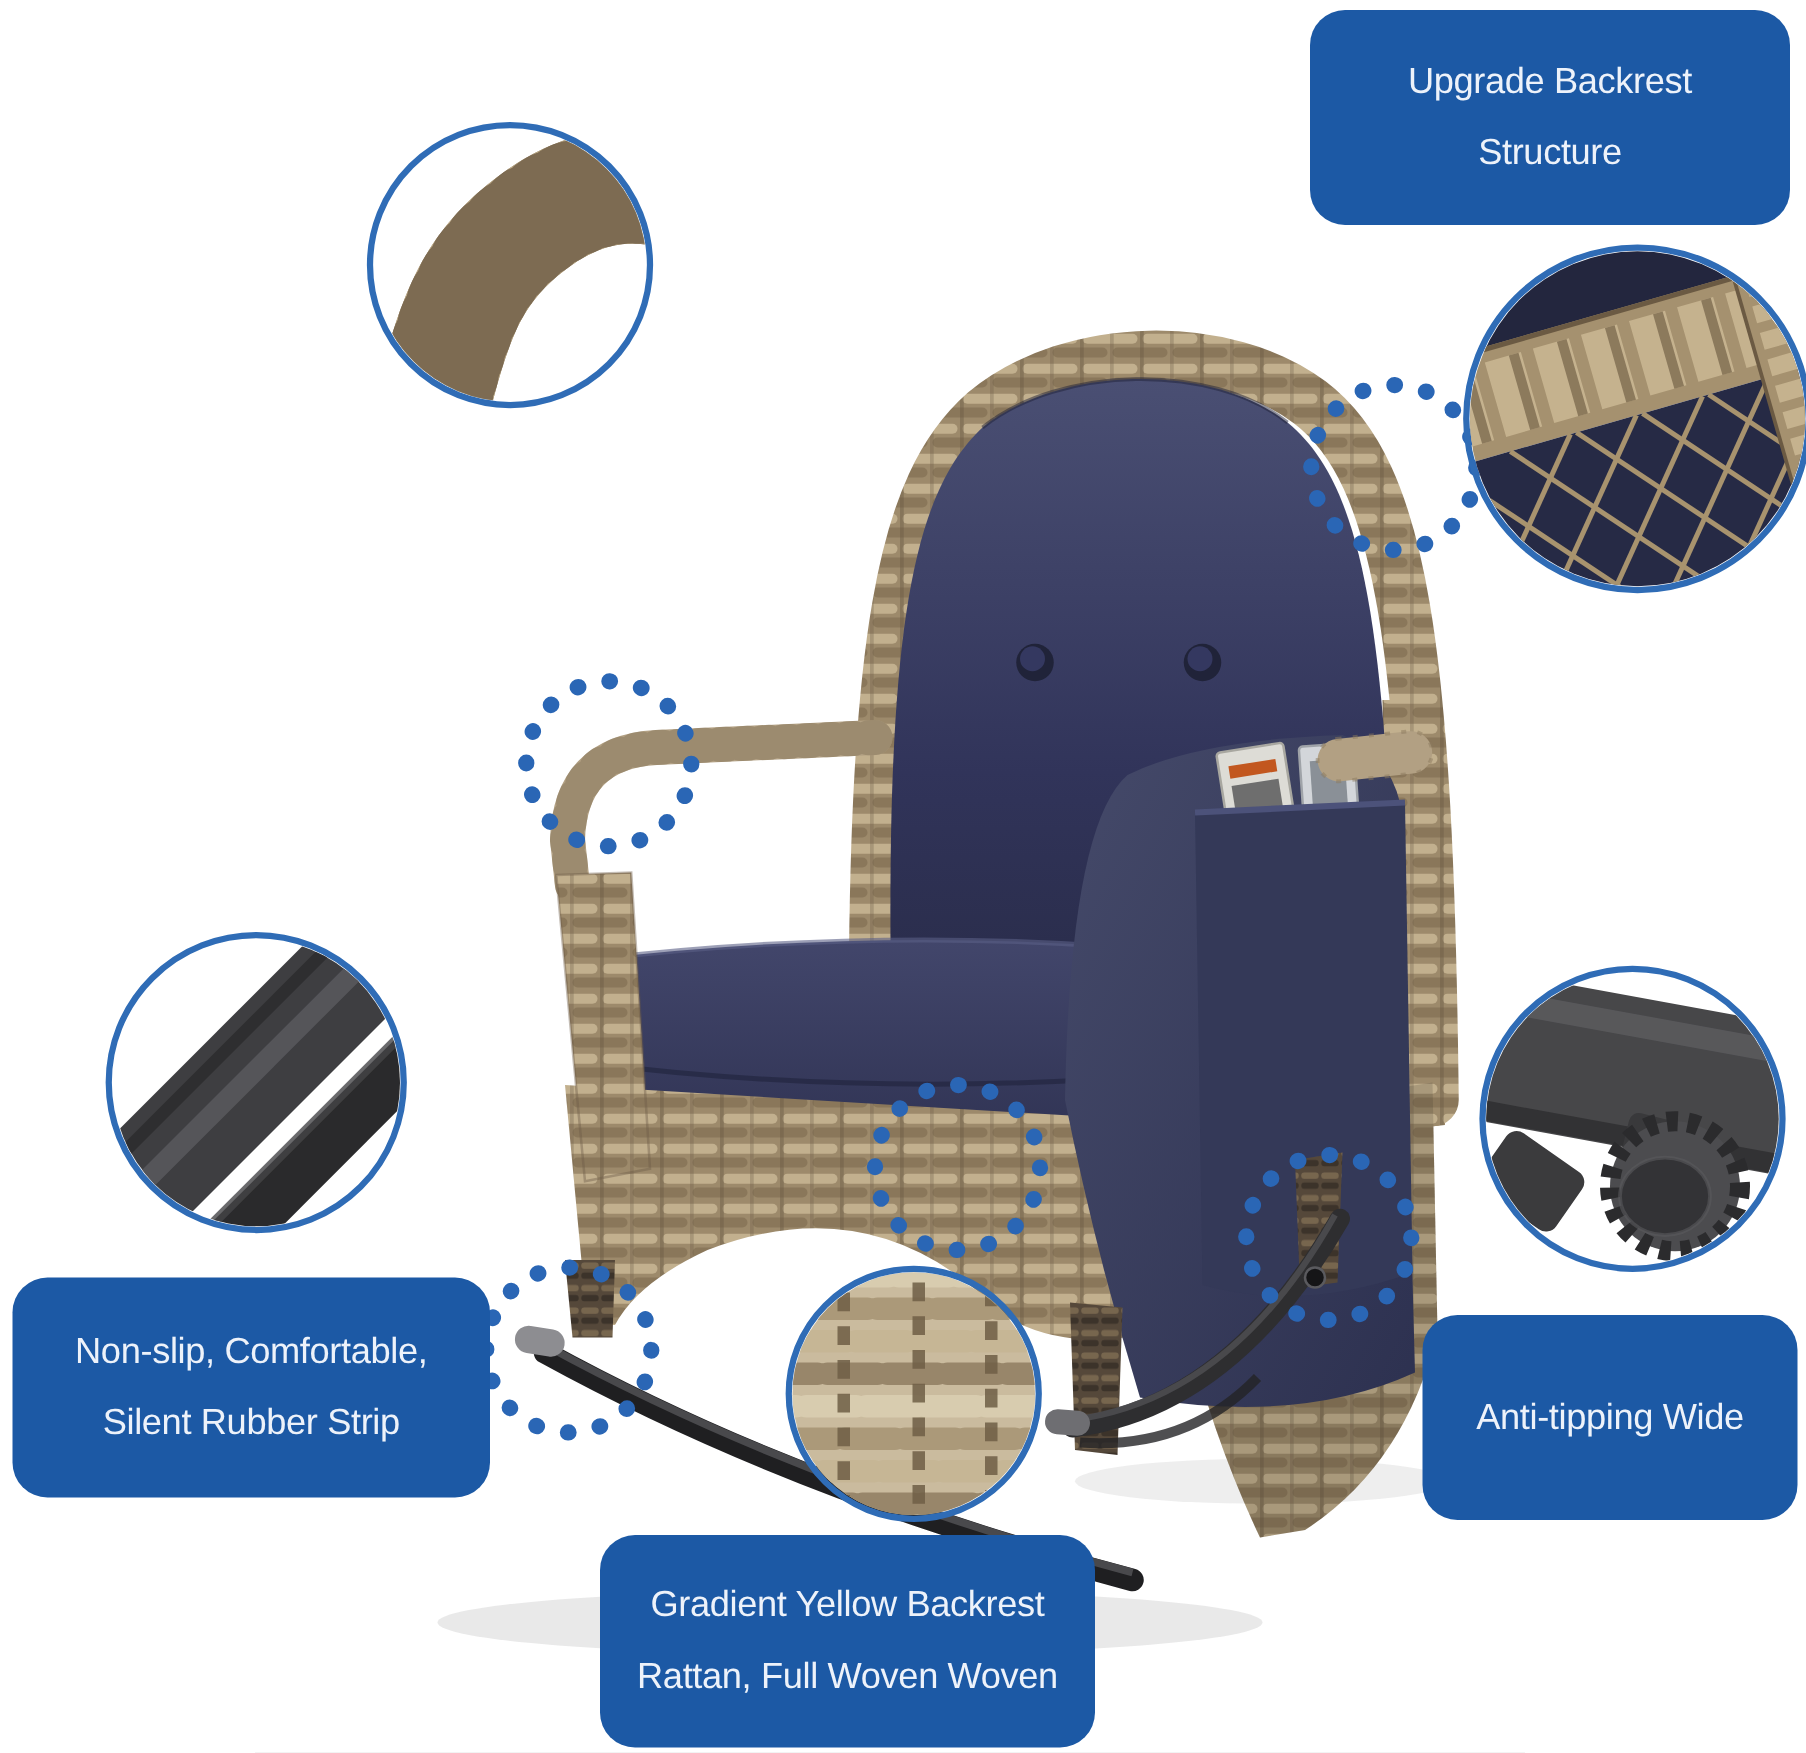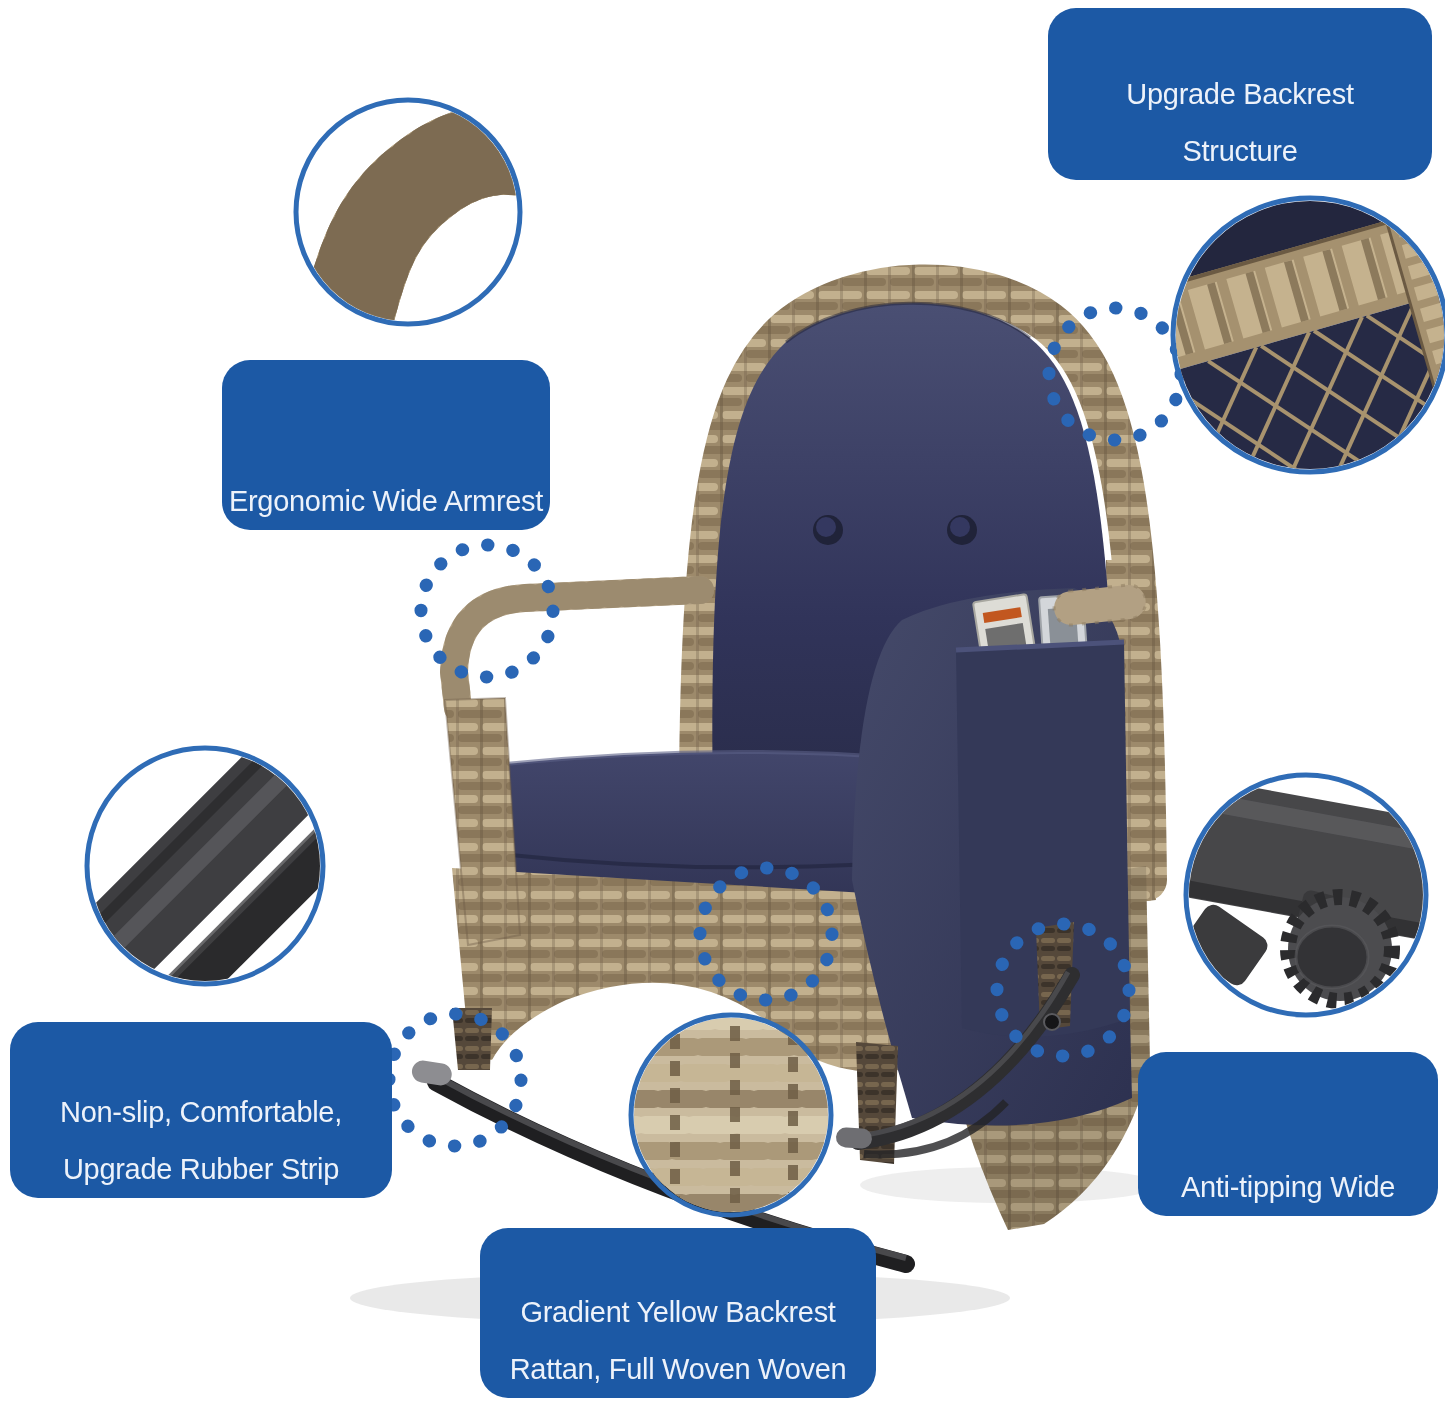--- a/index.html
+++ b/index.html
@@ -3,21 +3,21 @@
 <meta charset="utf-8">
 <style>
   :root{
     --label-bg:#1c59a5; --label-text:#edf2fa; --dot-blue:#2a66b5; --ring-blue:#2f6cb6;
     --cushion-navy:#31345a; --rattan-tan:#a7936f; --rocker-black:#323234; --background:#ffffff;
   }
   html,body{margin:0;padding:0;background:#e9e9e9;font-family:"Liberation Sans",sans-serif;}
   .canvas{position:relative;width:1445px;height:1402px;background:var(--background);overflow:hidden;margin:0 auto;}
   .callout{
     position:absolute;background:var(--label-bg);color:var(--label-text);
-    border-radius:28px;display:flex;flex-direction:column;align-items:center;justify-content:flex-end;
+    border-radius:28px;display:flex;flex-direction:column;align-items:center;justify-content:center;
     font-size:29px;line-height:57px;letter-spacing:-0.3px;text-align:center;padding:0 8px;box-sizing:border-box;
   }
   .callout span{white-space:nowrap;display:block;}
   .dotring{position:absolute;width:160px;height:160px;}
   .dotring circle{fill:none;stroke:var(--dot-blue);stroke-width:13;stroke-linecap:round;stroke-dasharray:0.5 25.42;}
   .inset{position:absolute;}
   .inset .ring{fill:none;stroke:var(--ring-blue);stroke-width:5;}
   svg{display:block;}
   .photo{position:absolute;left:0;top:0;}
 </style>
@@ -269,27 +269,24 @@
       <line x1="170" y1="0" x2="170" y2="216" stroke="#6f5e46" stroke-width="10" stroke-dasharray="15 12" stroke-dashoffset="4" opacity="0.85"></line>
     </g>
     <circle class="ring" cx="108" cy="108" r="100"></circle>
   </svg>
 
   <div class="callout" style="left:1048px;top:8px;width:384px;height:172px">
     <span>Upgrade Backrest</span>
     <span>Structure</span>
   </div>
 
-  <div class="callout" style="left:222px;top:360px;width:328px;height:170px">
-    <span>Ergonomic Wide Armrest</span>
-  </div>
 
   <div class="callout" style="left:10px;top:1022px;width:382px;height:176px">
     <span>Non-slip, Comfortable,</span>
-    <span>Upgrade Rubber Strip</span>
+    <span>Silent Rubber Strip</span>
   </div>
 
   <div class="callout" style="left:480px;top:1228px;width:396px;height:170px">
     <span>Gradient Yellow Backrest</span>
     <span>Rattan, Full Woven Woven</span>
   </div>
 
   <div class="callout" style="left:1138px;top:1052px;width:300px;height:164px">
     <span>Anti-tipping Wide</span>
   </div>

